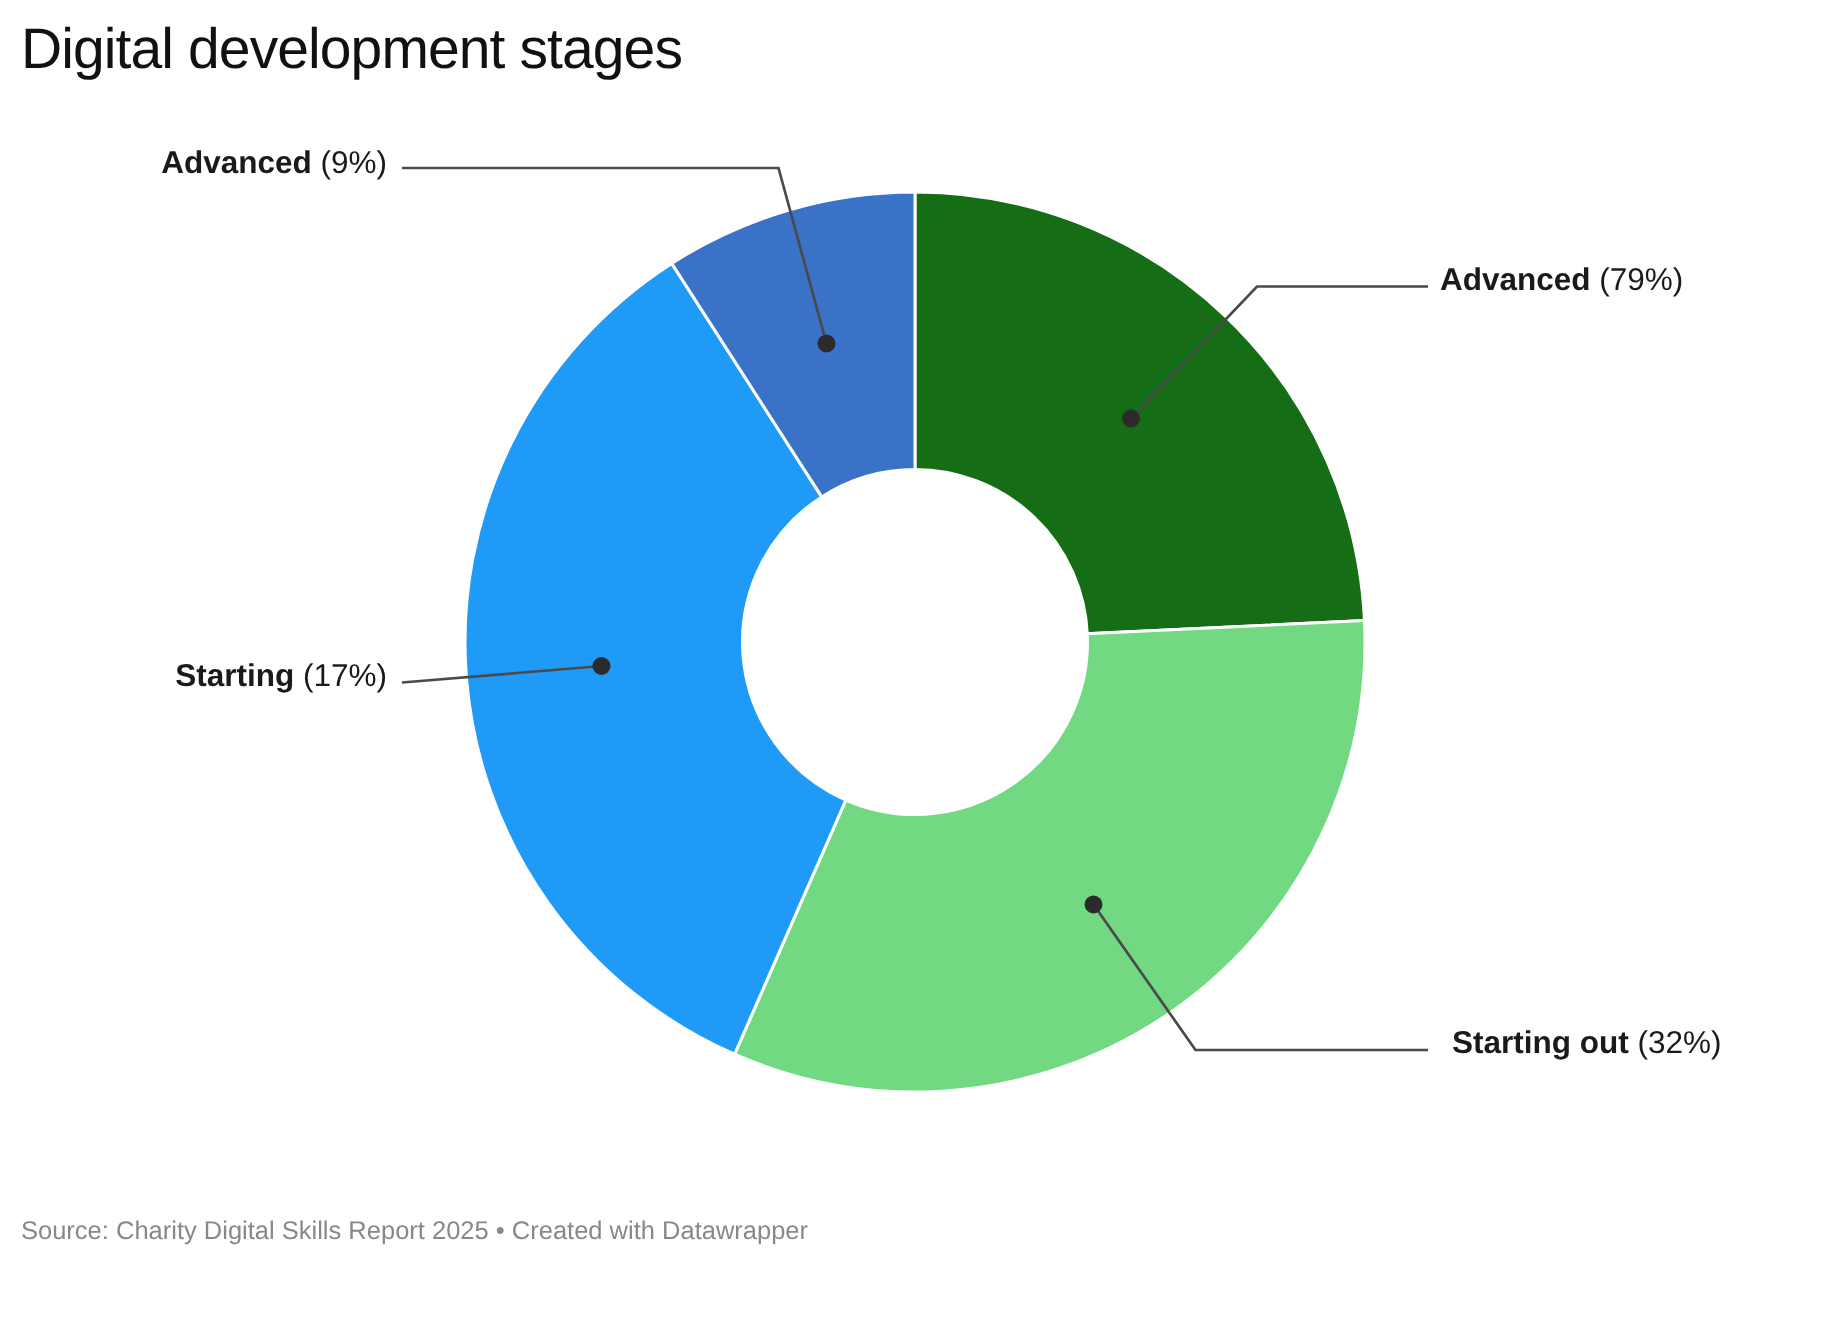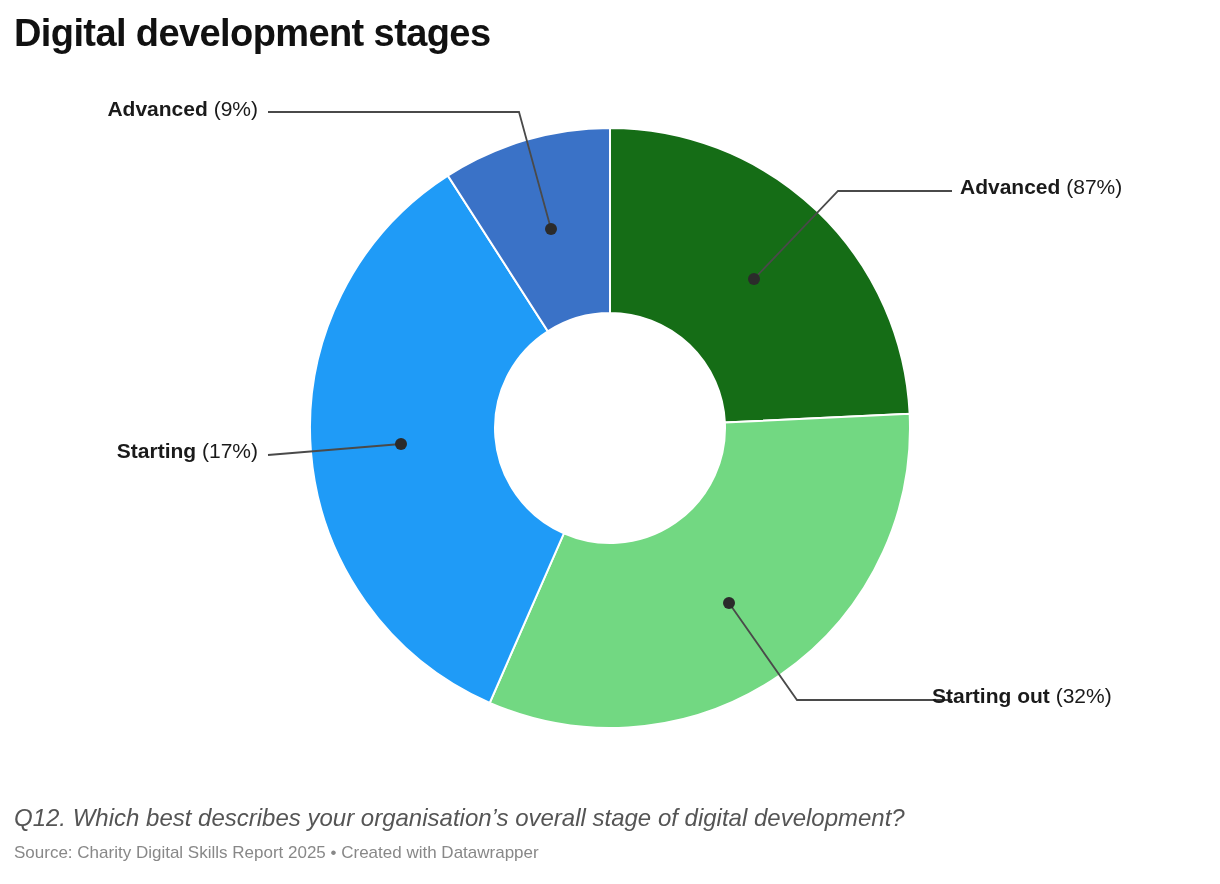--- a/index.html
+++ b/index.html
@@ -13,21 +13,21 @@
     position: relative;
     font-family: "Liberation Sans", sans-serif;
     color: #1a1a1a;
     overflow: hidden;
   }
   #chart-title {
     position: absolute;
     left: 14px;
     top: 12px;
     font-size: 38px;
-    font-weight: 700;
+    font-weight: 400;
     letter-spacing: -0.6px;
     color: #111111;
     white-space: nowrap;
   }
   #donut-area {
     position: absolute;
     left: 0;
     top: 0;
     width: 1220px;
     height: 800px;
@@ -108,35 +108,34 @@
       <polyline class="leader-line" points="401,444 268,455"></polyline>
       <circle class="leader-dot" cx="401" cy="444" r="6"></circle>
 
       <polyline class="leader-line" points="551,229 519,112 268,112"></polyline>
       <circle class="leader-dot" cx="551" cy="229" r="6"></circle>
     </g>
   </svg>
 
   <div class="slice-label lab-right" style="left:960px; top:176px;">
     <span class="lab-name">Advanced</span>
-    <span class="lab-pct">(87%)</span>
+    <span class="lab-pct">(79%)</span>
   </div>
 
-  <div class="slice-label lab-right" style="left:932px; top:685px;">
+  <div class="slice-label lab-right" style="left:968px; top:685px;">
     <span class="lab-name">Starting out</span>
     <span class="lab-pct">(32%)</span>
   </div>
 
   <div class="slice-label lab-left" style="right:962px; top:440px;">
     <span class="lab-name">Starting</span>
     <span class="lab-pct">(17%)</span>
   </div>
 
   <div class="slice-label lab-left" style="right:962px; top:98px;">
     <span class="lab-name">Advanced</span>
     <span class="lab-pct">(9%)</span>
   </div>
 </div>
 
 <div id="footer">
-  <div id="footer-question">Q12. Which best describes your organisation’s overall stage of digital development?</div>
   <div id="footer-source">Source: Charity Digital Skills Report 2025 • Created with Datawrapper</div>
 </div>
 
 </body></html>

